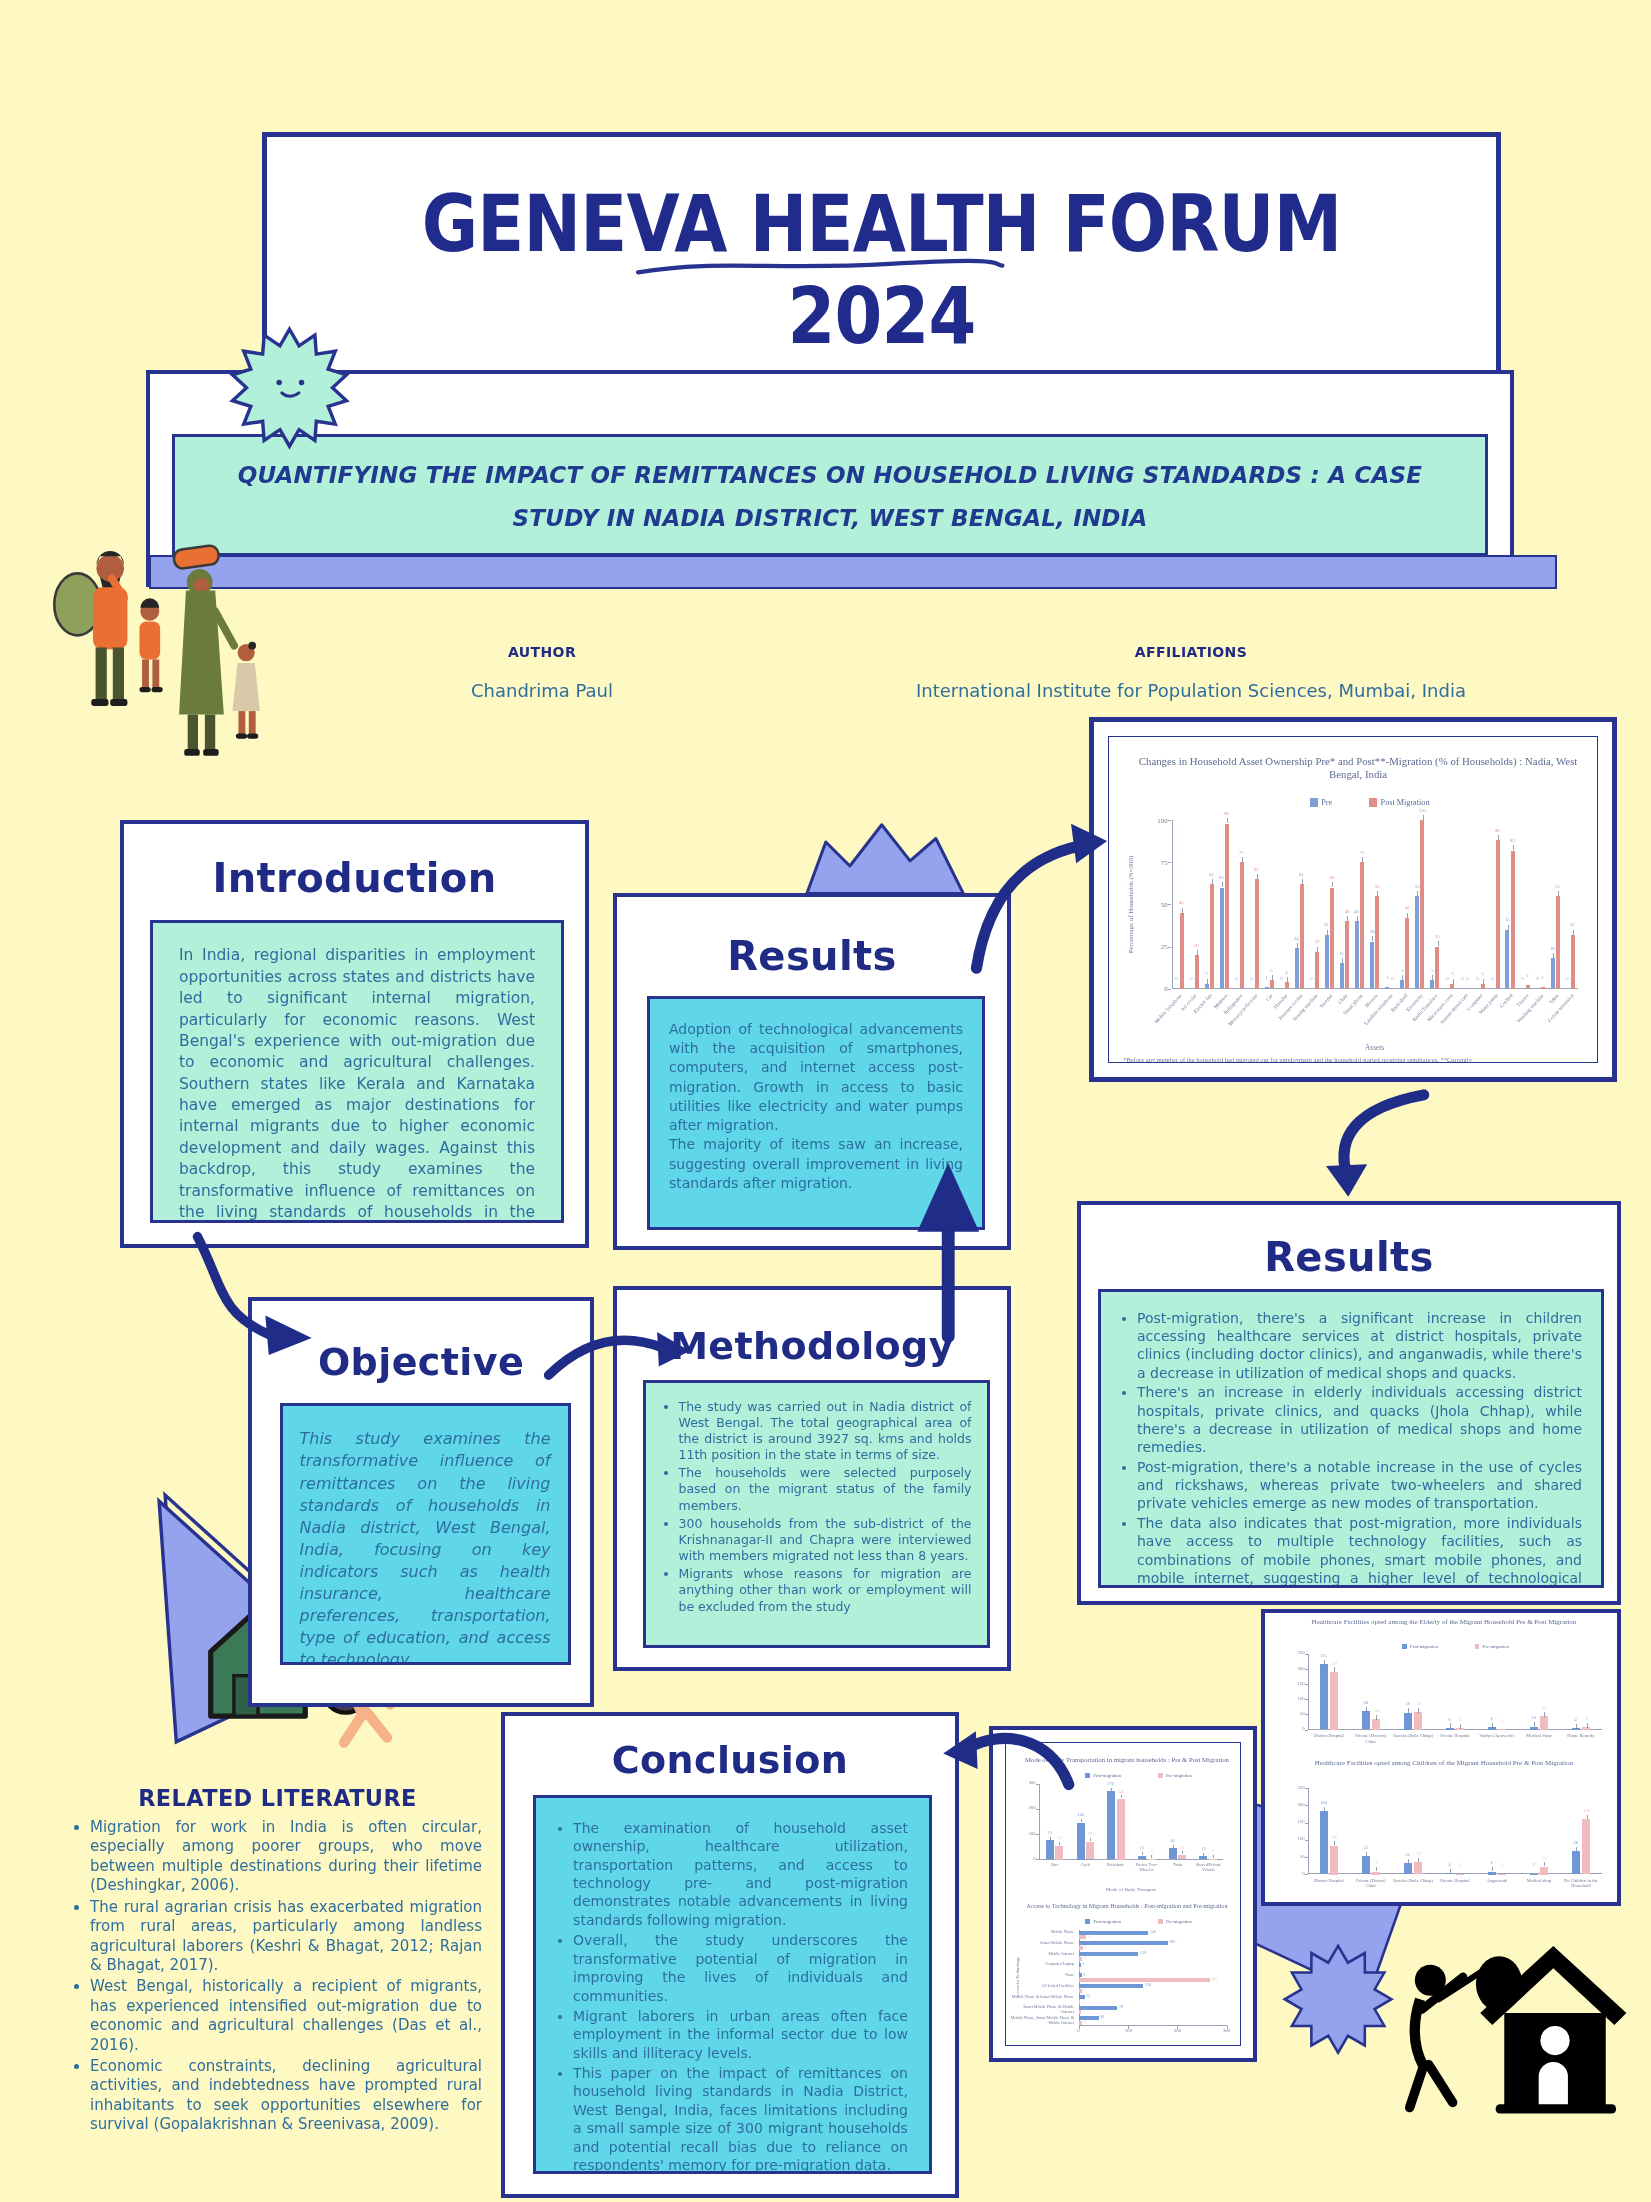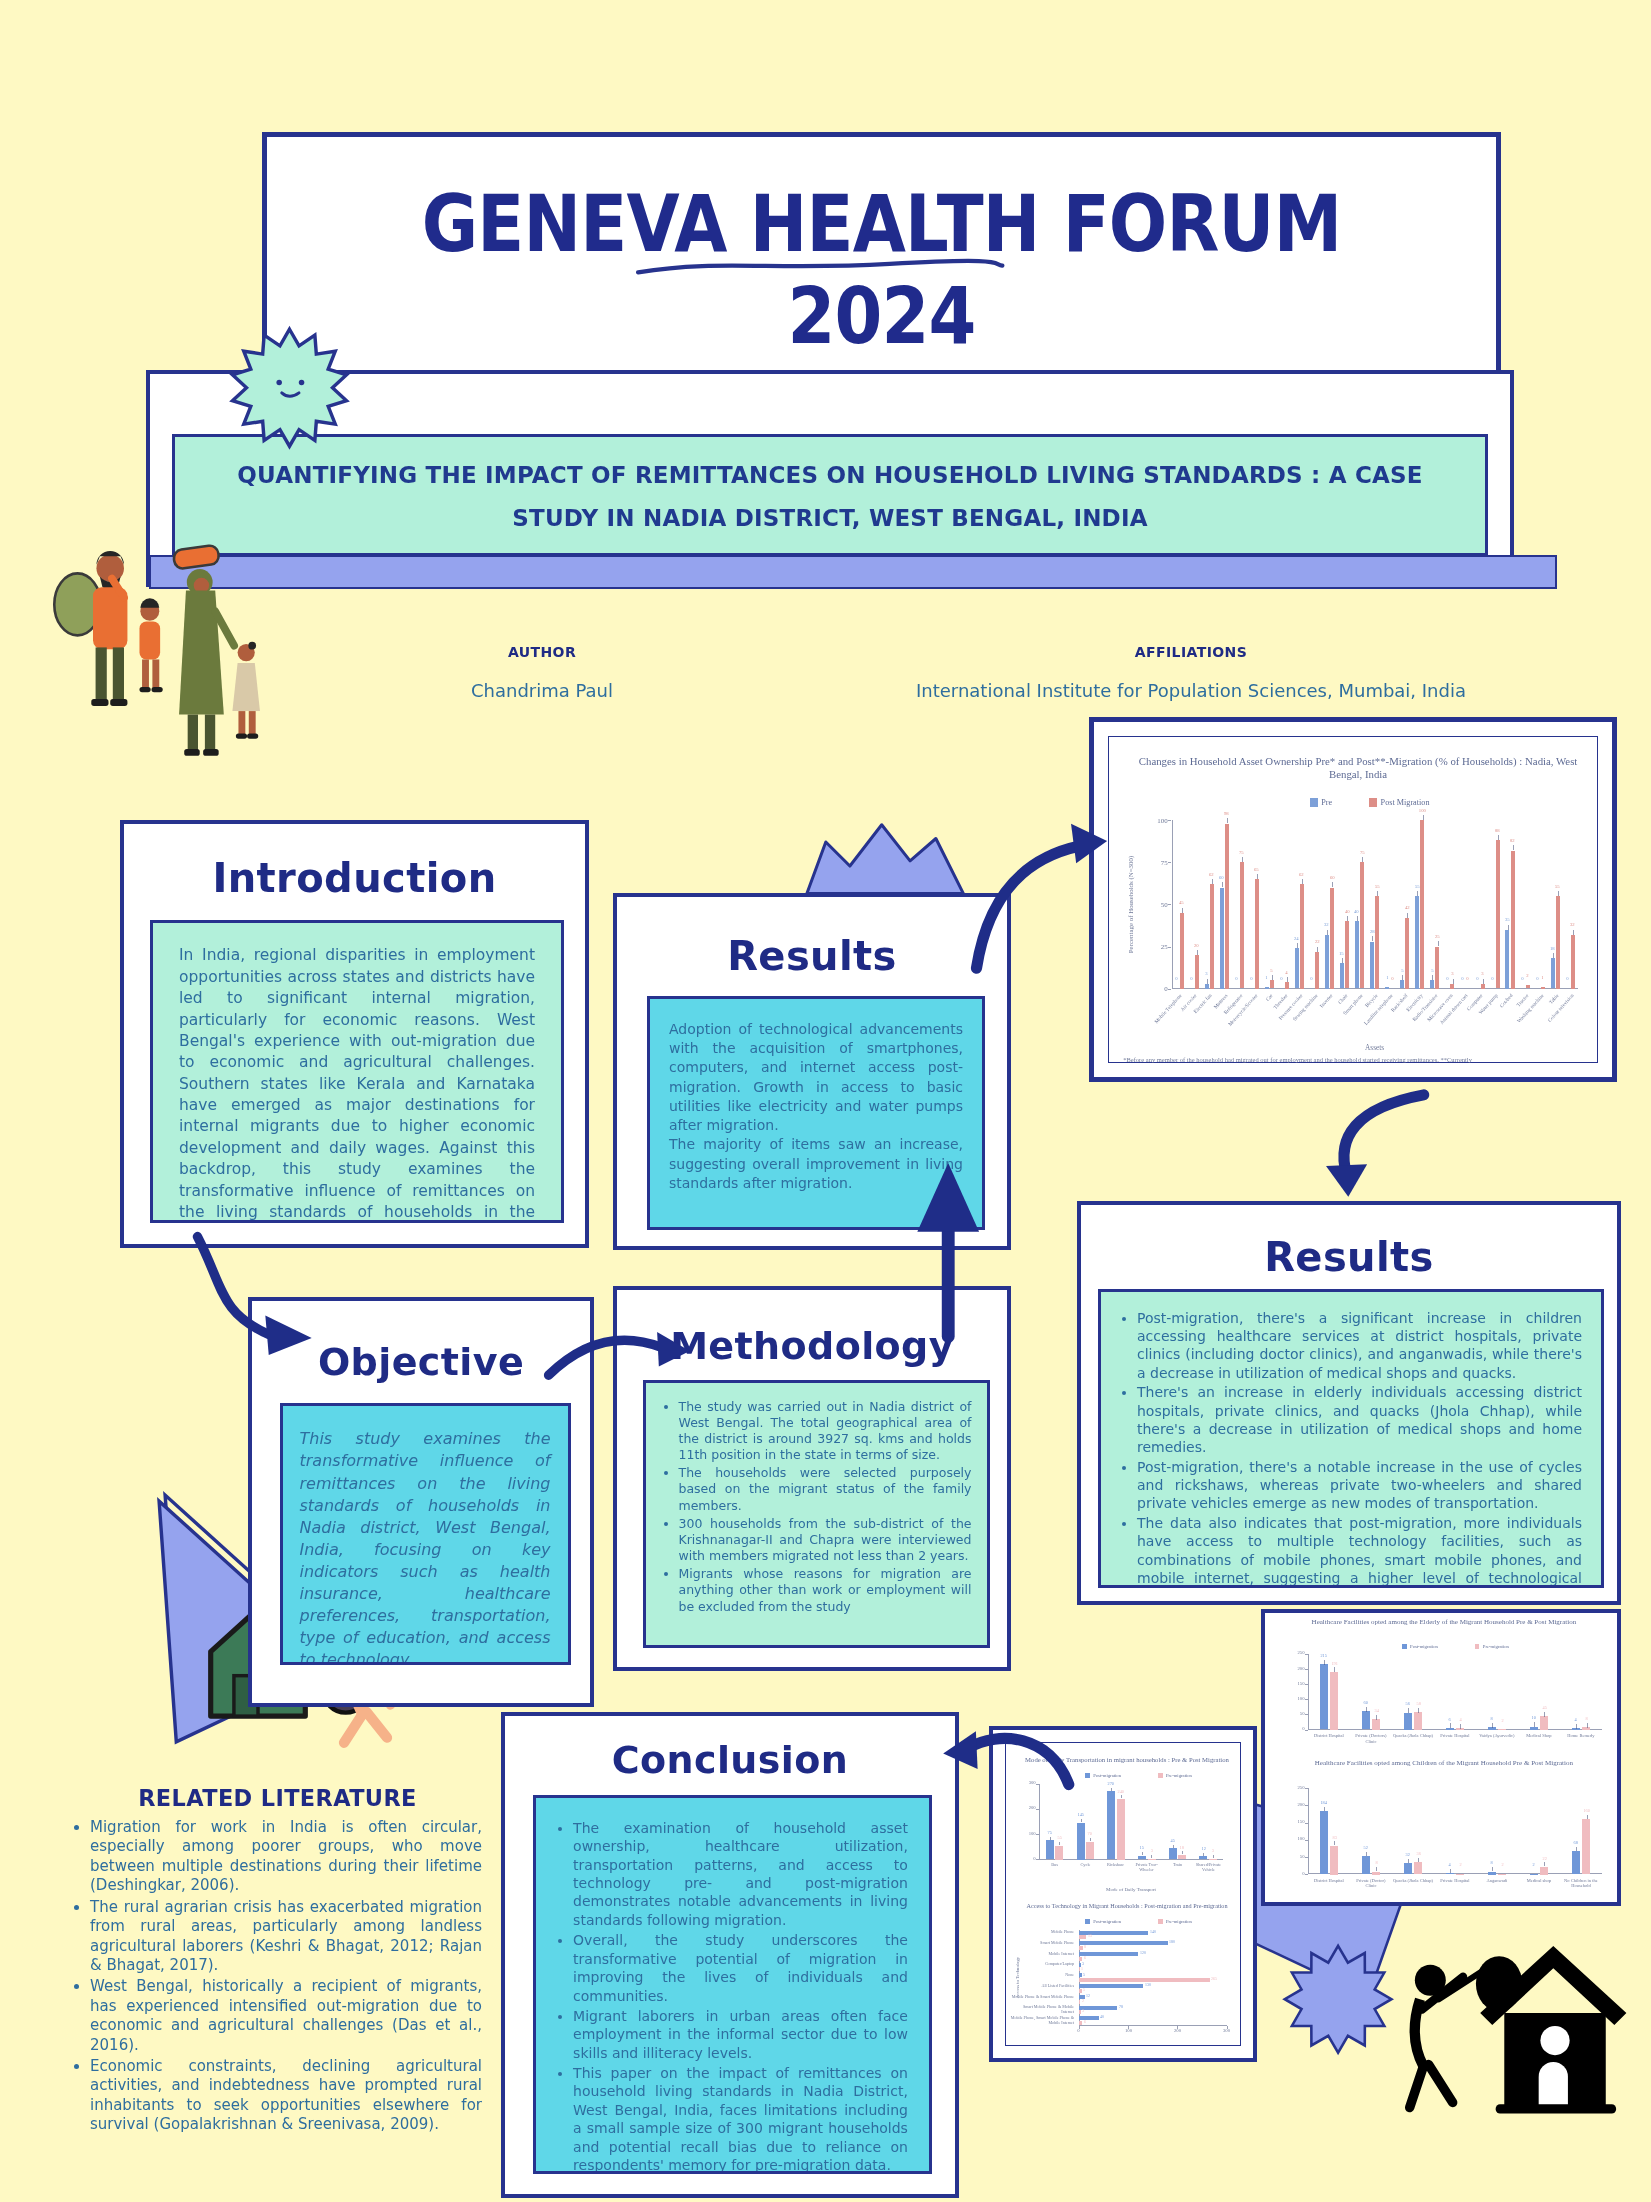--- a/index.html
+++ b/index.html
@@ -52,21 +52,21 @@
 
   <div class="panel" style="left:262px;top:132px;width:1239px;height:303px;border-width:5.2px;">
     <h1 class="event-title">GENEVA HEALTH FORUM 2024</h1>
   </div>
   <svg class="decor-front" style="left:632px;top:252px;" width="379" height="29" viewBox="0 0 440 34">
     <path d="M5 24 C 100 8, 160 22, 300 14 S 420 14, 432 16" fill="none" stroke="#27338e" stroke-width="5" stroke-linecap="round"></path>
   </svg>
 
   <div class="panel" style="left:146px;top:370px;width:1368px;height:217px;"></div>
   <div class="band" style="left:149px;top:555px;width:1408px;height:34px;"></div>
-  <div class="inner-box mint" style="left:172px;top:434px;width:1316px;height:122px;z-index:3;">
+  <div class="inner-box mint" style="left:172px;top:434px;width:1316px;height:122px;z-index:3;font-style:italic;">
     <div class="paper-title">QUANTIFYING THE IMPACT OF REMITTANCES ON HOUSEHOLD LIVING STANDARDS : A CASE STUDY IN NADIA DISTRICT, WEST BENGAL, INDIA</div>
   </div>
 
   <svg class="decor-front" style="left:225px;top:317px;" width="129" height="138" viewBox="0 0 150 160">
     <polygon id="star1" fill="#b2f0da" stroke="#27338e" stroke-width="4" points="75.0,14.0 86.1,33.3 104.5,20.7 106.2,42.9 128.2,39.6 120.0,60.3 141.3,66.9 125.0,82.0 141.3,97.1 120.0,103.7 128.2,124.4 106.2,121.1 104.5,143.3 86.1,130.7 75.0,150.0 63.9,130.7 45.5,143.3 43.8,121.1 21.8,124.4 30.0,103.7 8.7,97.1 25.0,82.0 8.7,66.9 30.0,60.3 21.8,39.6 43.8,42.9 45.5,20.7 63.9,33.3"></polygon>
     <circle cx="63" cy="76" r="3.2" fill="#27338e"></circle>
     <circle cx="89" cy="76" r="3.2" fill="#27338e"></circle>
     <path d="M66 88 q9 8 20 0" fill="none" stroke="#27338e" stroke-width="3.5" stroke-linecap="round"></path>
   </svg>
 
@@ -142,21 +142,21 @@
       <div class="body-text" style="font-size:16px;font-style:italic;">This study examines the transformative influence of remittances on the living standards of households in Nadia district, West Bengal, India, focusing on key indicators such as health insurance, healthcare preferences, transportation, type of education, and access to technology.</div>
     </div>
   </div>
 
   <div class="panel" style="left:613px;top:1286px;width:398px;height:385px;">
     <div class="heading" style="top:34px;font-size:38px;">Methodology</div>
     <div class="inner-box mint" style="left:26px;top:90px;width:347px;height:268px;padding:15.5px 15.5px;overflow:hidden;">
       <ul class="bullets" style="font-size:12.5px;line-height:1.3;">
         <li>The study was carried out in Nadia district of West Bengal. The total geographical area of the district is around 3927 sq. kms and holds 11th position in the state in terms of size.</li>
         <li>The households were selected purposely based on the migrant status of the family members.</li>
-        <li>300 households from the sub-district of the Krishnanagar-II and Chapra were interviewed with members migrated not less than 2 years.</li>
+        <li>300 households from the sub-district of the Krishnanagar-II and Chapra were interviewed with members migrated not less than 8 years.</li>
         <li>Migrants whose reasons for migration are anything other than work or employment will be excluded from the study</li>
       </ul>
     </div>
   </div>
 
   <div class="panel" style="left:1077px;top:1201px;width:544px;height:404px;">
     <div class="heading" style="top:29px;font-size:40px;">Results</div>
     <div class="inner-box mint" style="left:17px;top:84px;width:506px;height:299px;padding:17px 19px;overflow:hidden;">
       <ul class="bullets" style="font-size:14px;line-height:1.3;">
         <li>Post-migration, there's a significant increase in children accessing healthcare services at district hospitals, private clinics (including doctor clinics), and anganwadis, while there's a decrease in utilization of medical shops and quacks.</li>

